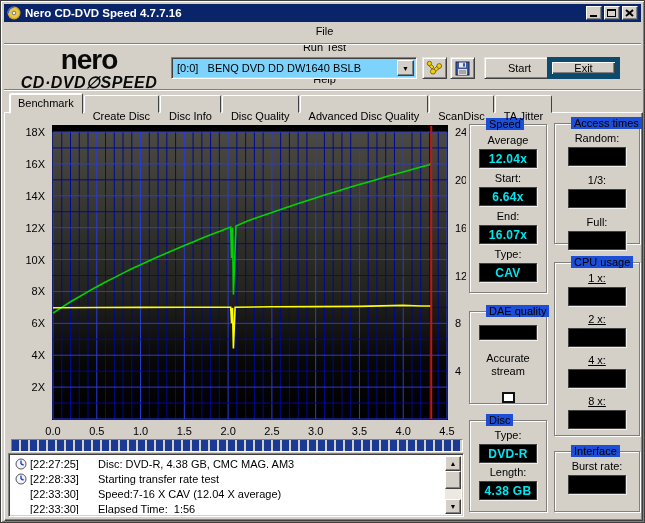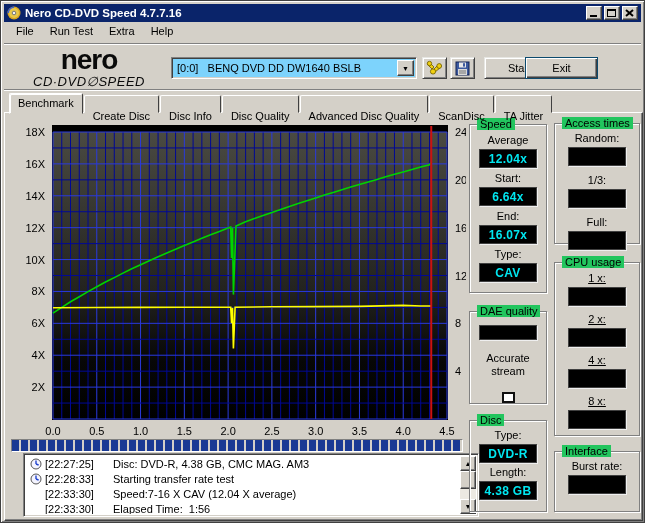--- a/index.html
+++ b/index.html
@@ -12,75 +12,75 @@
   }
   .titlebar{position:absolute;left:3px;top:3px;right:3px;height:18px;background:#0a246a;
     display:flex;align-items:center;padding:0 3px;}
   .titlebar .ttl{color:#fff;font-weight:bold;font-size:11.5px;margin-left:4px;flex:1;
     white-space:nowrap;overflow:hidden;}
   .tb-btn{width:16px;height:14px;background:#d4d0c8;margin-left:2px;position:relative;
     border:1px solid;border-color:#fff #404040 #404040 #fff;box-shadow:inset -1px -1px 0 #808080;}
   .glyph-min{position:absolute;left:3px;bottom:2px;width:7px;height:2px;background:#000;}
   .glyph-max{position:absolute;left:2px;top:2px;width:9px;height:8px;border:1px solid #000;border-top-width:2px;}
   .glyph-close{position:absolute;left:2px;top:2px;}
-  .menubar{position:absolute;left:3px;top:22px;right:3px;height:19px;display:flex;padding-left:4px;}
+  .menubar{position:absolute;left:3px;top:22px;right:3px;height:19px;display:flex;align-items:center;padding-left:4px;flex-direction:column;}
   .menu-item{padding:2px 8px;}
   .sep{position:absolute;left:3px;right:3px;height:2px;border-top:1px solid #808080;border-bottom:1px solid #fff;}
   .sep1{top:42px;} .sep2{top:88px;}
   .logo{position:absolute;left:8px;top:45px;width:160px;text-align:center;line-height:1;color:#0a0a0a;}
   .logo .l1{font-size:28px;font-weight:900;letter-spacing:-1px;}
-  .logo .l2{font-size:13px;font-weight:normal;font-style:italic;letter-spacing:.5px;margin-top:1px;}
+  .logo .l2{font-size:16px;font-weight:bold;font-style:italic;letter-spacing:.5px;margin-top:1px;}
   .combo{position:absolute;left:170px;top:56px;width:246px;height:22px;background:#7dd3fc;
     border:1px solid;border-color:#808080 #fff #fff #808080;
     box-shadow:inset 1px 1px 0 #404040, inset -1px -1px 0 #d4d0c8;
     display:flex;align-items:center;}
   .combo .val{flex:1;padding-left:5px;white-space:pre;overflow:hidden;}
   .combo .drop{width:17px;height:16px;margin-right:2px;background:#d4d0c8;
     border:1px solid;border-color:#fff #404040 #404040 #fff;box-shadow:inset -1px -1px 0 #808080;
     display:flex;align-items:center;justify-content:center;font-size:7px;}
   .btn{position:absolute;top:56px;height:22px;background:#d4d0c8;
     border:1px solid;border-color:#e6e6e2 #404040 #404040 #e6e6e2;
     box-shadow:inset 1px 1px 0 #fff, inset -1px -1px 0 #808080;
     display:flex;align-items:center;justify-content:center;font-size:11px;}
   .btn-opts{left:421px;width:25px;} .btn-save{left:449px;width:25px;}
   .btn-start{left:483px;width:71px;}
-  .btn-exit{left:524px;width:73px;border:1px solid #0c4a6e;outline:none;
+  .btn-exit{left:546px;width:73px;border:5px solid #0c4a6e;outline:none;
     box-shadow:inset 1px 1px 0 #fff, inset -1px -1px 0 #404040, inset -2px -2px 0 #808080;}
   .tabs{position:absolute;left:8px;top:92px;height:20px;display:flex;align-items:flex-end;z-index:3;}
   .tab{height:18px;padding:14px 8px 0 8px;background:#d4d0c8;margin-right:1px;
     border:1px solid;border-color:#fff #404040 #d4d0c8 #fff;border-radius:2px 2px 0 0;white-space:nowrap;}
   .tab.active{height:21px;padding-top:3px;font-size:11px;position:relative;top:1px;z-index:4;
     box-shadow:inset 1px 1px 0 #fff;}
   .tabpage{position:absolute;left:3px;top:111px;width:639px;height:409px;background:#d4d0c8;
     border:1px solid;border-color:#fff #404040 #404040 #fff;box-shadow:inset -1px -1px 0 #808080;z-index:1;}
   #chart-svg{position:absolute;left:5px;top:114px;z-index:2;}
   .tick{font:11px "Liberation Sans",sans-serif;fill:#000;}
   .progress{position:absolute;left:10px;top:438px;width:452px;height:13px;z-index:2;
     border:1px solid;border-color:#808080 #fff #fff #808080;
     background:repeating-linear-gradient(90deg,#1a3a94 0 7px,#d4d0c8 7px 9px);}
   .logbox{position:absolute;left:7px;top:452px;width:456px;height:64px;background:#fff;z-index:2;
     border:1px solid;border-color:#808080 #fff #fff #808080;
     box-shadow:inset 1px 1px 0 #404040, inset -1px -1px 0 #d4d0c8;
-    overflow:hidden;margin-left:15px;}
+    overflow:hidden;}
   .log-rows{position:absolute;left:2px;top:2px;right:18px;bottom:2px;overflow:hidden;}
   .log-row{display:flex;align-items:center;height:15px;white-space:pre;}
   .log-ico{width:12px;height:12px;margin-left:4px;flex:0 0 12px;}
   .log-time{margin-left:3px;width:62px;flex:0 0 62px;}
   .log-text{margin-left:6px;}
   .scrollbar{position:absolute;top:2px;right:2px;bottom:2px;width:16px;background:#ece9e2;}
   .sb-btn{position:absolute;left:0;width:16px;height:15px;background:#d4d0c8;
     border:1px solid;border-color:#fff #404040 #404040 #fff;box-shadow:inset -1px -1px 0 #808080;
     display:flex;align-items:center;justify-content:center;font-size:7px;line-height:1;}
   .sb-up{top:0;} .sb-down{bottom:0;}
   .sb-thumb{position:absolute;left:0;top:15px;width:16px;height:18px;background:#d4d0c8;
     border:1px solid;border-color:#fff #404040 #404040 #fff;box-shadow:inset -1px -1px 0 #808080;}
   .group{position:absolute;z-index:2;border:1px solid #808080;
     box-shadow:1px 1px 0 #fff, inset 1px 1px 0 #fff;
     display:flex;flex-direction:column;align-items:center;}
-  .group-title{position:absolute;top:-7px;left:7px;background:#22c55e;padding:0 3px;font-size:11px;white-space:nowrap;}
+  .group-title{position:absolute;top:-7px;left:16px;background:#1d4ed8;padding:0 3px;font-size:11px;white-space:nowrap;}
   .g-speed{left:468px;top:123px;width:78px;height:169px;padding-top:10px;gap:5px;}
   .g-access{left:553px;top:122px;width:86px;height:121px;padding-top:9px;gap:9px;}
   .g-cpu{left:553px;top:261px;width:86px;height:174px;padding-top:10px;gap:8px;text-decoration:underline;}
   .g-dae{left:468px;top:310px;width:78px;height:93px;padding-top:13px;gap:12px;}
   .g-disc{left:468px;top:419px;width:78px;height:92px;padding-top:9px;gap:4px;}
   .g-interface{left:553px;top:450px;width:86px;height:61px;padding-top:9px;gap:2px;}
   .fld{display:flex;flex-direction:column;align-items:center;gap:3px;}
   .fld-label{font-size:11px;line-height:11px;}
   .lcd{width:58px;height:19px;background:#000;border:1px solid #404040;
     box-shadow:1px 1px 0 #efefef;color:#00e6f0;font-weight:bold;font-size:12px;

